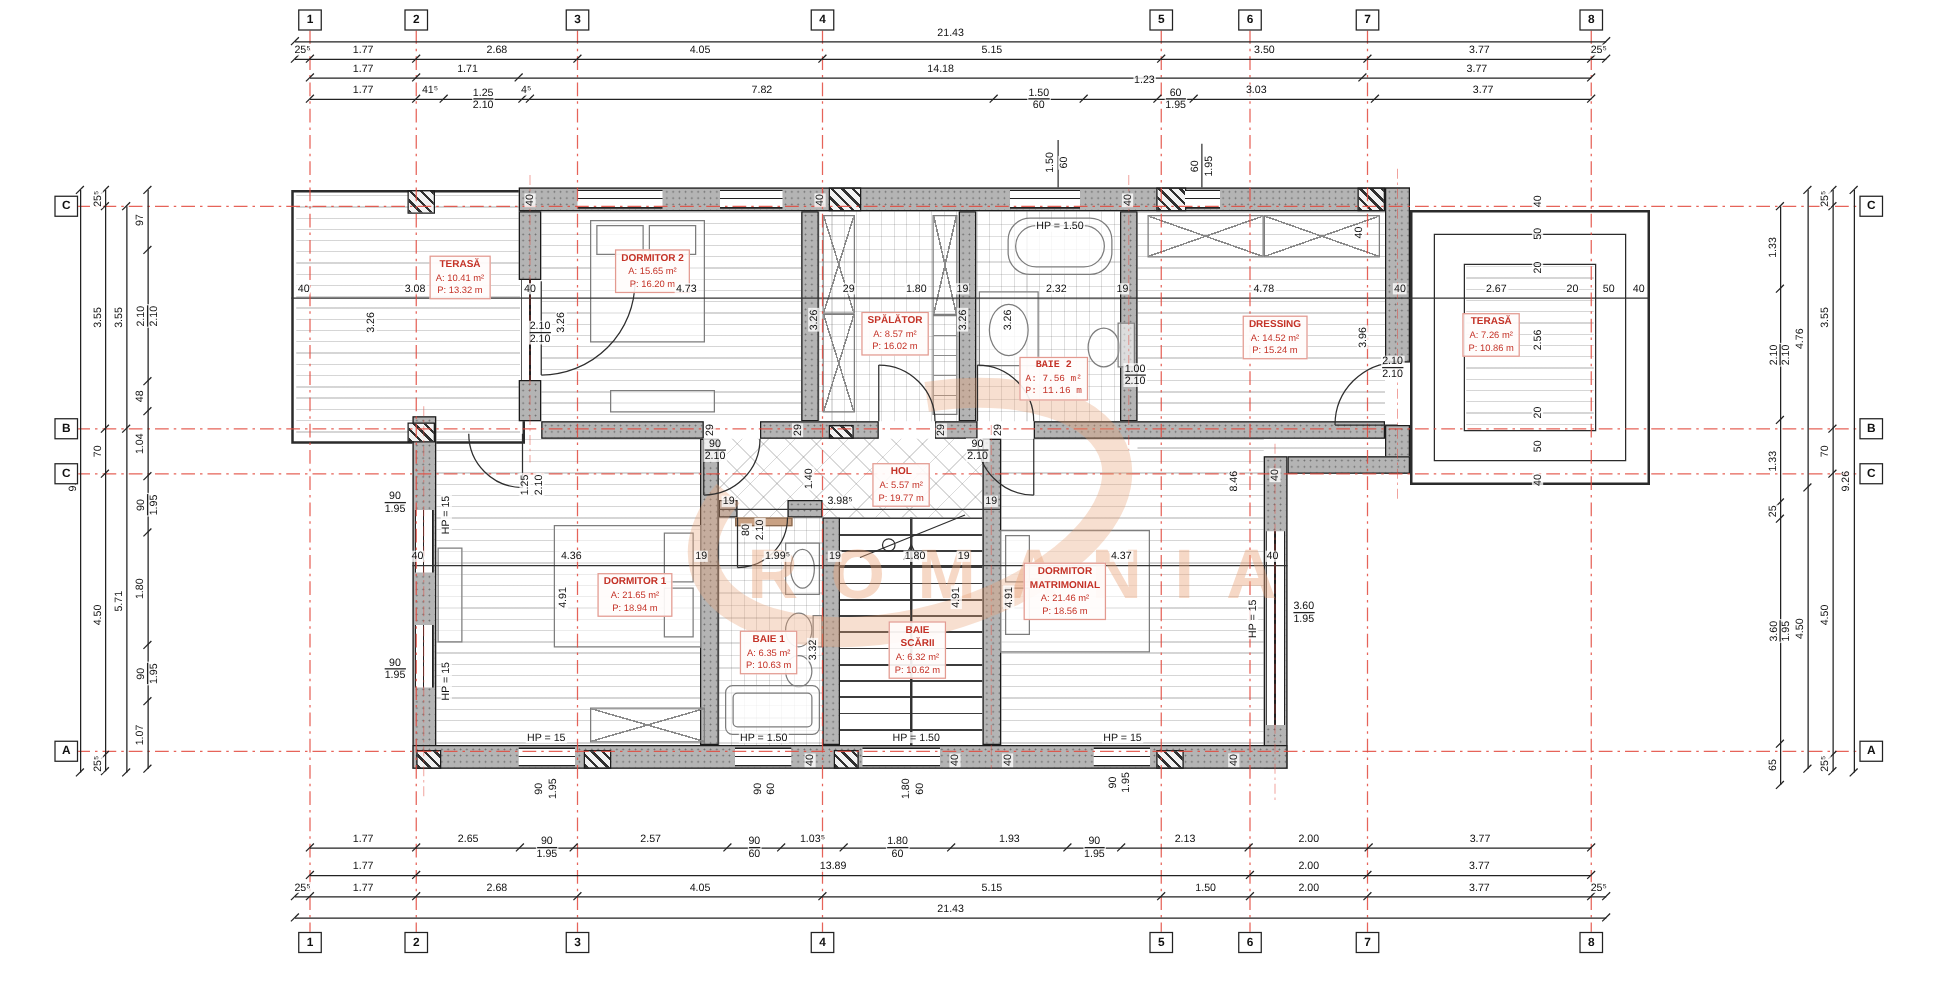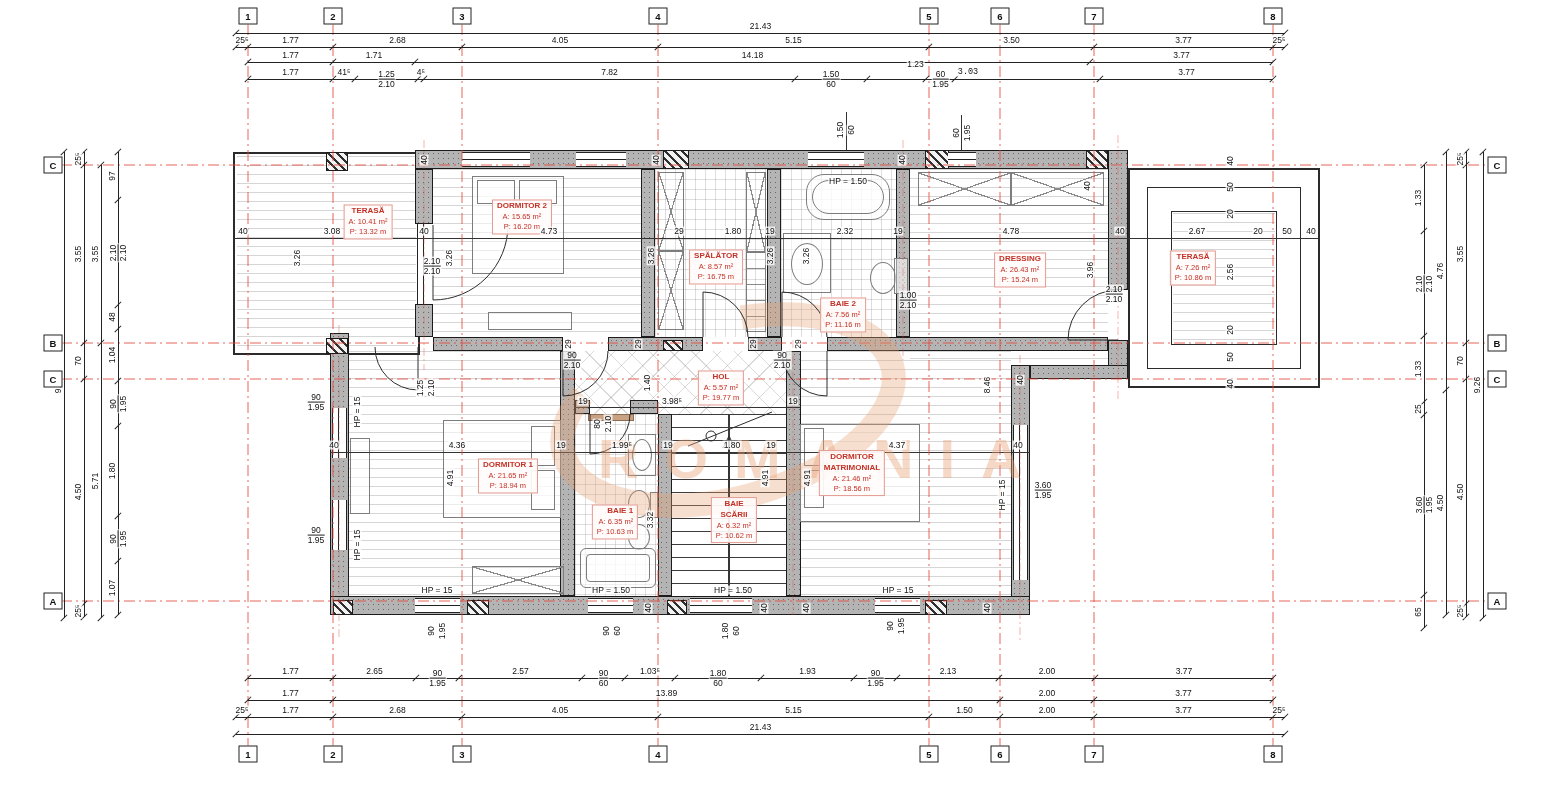--- a/index.html
+++ b/index.html
@@ -287,21 +287,21 @@
       <div class="tick" style="left: 1100px; top: 79px;"></div>
       <div class="tick" style="left: 1273px; top: 79px;"></div>
       <div class="dimlab" style="left: 290.5px; top: 72px;"><span>1.77</span></div>
       <div class="dimlab" style="left: 344px; top: 72px; text-align: center;"><span>41⁵</span></div>
       <div class="dimlab" style="left: 386.5px; top: 79px;"><span>1.25</span><span class="sub">2.10</span></div>
       <div class="dimlab" style="left: 421px; top: 72px;"><span>4⁵</span></div>
       <div class="dimlab" style="left: 609.5px; top: 72px;"><span>7.82</span></div>
       <div class="dimlab" style="left: 831px; top: 79px;"><span>1.50</span><span class="sub">60</span></div>
       <div class="dimlab" style="left: 896.5px; top: 64px; margin-left: 19px;"><span>1.23</span></div>
       <div class="dimlab" style="left: 940.5px; top: 79px;"><span>60</span><span class="sub">1.95</span></div>
-      <div class="dimlab" style="left: 968px; top: 72px; font-family: Liberation Mono, monospace;"><span>3.03</span></div>
+      <div class="dimlab" style="left: 1005px; top: 72px;"><span>3.03</span></div>
       <div class="dimlab" style="left: 1186.5px; top: 72px;"><span>3.77</span></div>
       <div class="dimline h" style="left: 248px; top: 678px; width: 1025px;"></div>
       <div class="tick" style="left: 248px; top: 678px;"></div>
       <div class="tick" style="left: 333px; top: 678px;"></div>
       <div class="tick" style="left: 416px; top: 678px;"></div>
       <div class="tick" style="left: 459px; top: 678px;"></div>
       <div class="tick" style="left: 582px; top: 678px;"></div>
       <div class="tick" style="left: 625px; top: 678px;"></div>
       <div class="tick" style="left: 675px; top: 678px;"></div>
       <div class="tick" style="left: 761px; top: 678px;"></div>
@@ -518,25 +518,25 @@
       <div class="dimlab rot" style="left: 901px; top: 626px;"><span>1.95</span></div>
       <div class="dimlab rot" style="left: 648px; top: 608px;"><span>40</span></div>
       <div class="dimlab rot" style="left: 764px; top: 608px;"><span>40</span></div>
       <div class="dimlab rot" style="left: 806px; top: 608px;"><span>40</span></div>
       <div class="dimlab rot" style="left: 987px; top: 608px;"><span>40</span></div>
       <div class="dimlab rot" style="left: 1002px; top: 495px;"><span>HP = 15</span></div>
       <div class="dimlab" style="left: 1043px; top: 490px;"><span>3.60</span><span class="sub">1.95</span></div>
       <div class="dimlab rot" style="left: 1020px; top: 380px;"><span>40</span></div>
       <div class="room-label" style="left: 368px; top: 222px;"><span class="rn">TERASĂ</span><span>A: 10.41 m²</span><br><span>P: 13.32 m</span></div>
       <div class="room-label" style="left: 522px; top: 217px;"><span class="rn">DORMITOR 2</span><span>A: 15.65 m²</span><br><span>P: 16.20 m</span></div>
-      <div class="room-label" style="left: 716px; top: 267px;"><span class="rn">SPĂLĂTOR</span><span>A: 8.57 m²</span><br><span>P: 16.75 m</span></div>
-      <div class="room-label" style="left: 843px; top: 315px;"><span class="rn">BAIE 2</span><span>A: 7.56 m²</span><br><span>P: 11.16 m</span></div>
-      <div class="room-label" style="left: 1020px; top: 270px;"><span class="rn">DRESSING</span><span>A: 26.43 m²</span><br><span>P: 15.24 m</span></div>
+      <div class="room-label" style="left: 716px; top: 267px;"><span class="rn">SPĂLĂTOR</span><span>A: 8.57 m²</span><br><span>P: 16.02 m</span></div>
+      <div class="room-label" style="left: 843px; top: 303px; font-family: Liberation Mono, monospace;"><span class="rn">BAIE 2</span><span>A: 7.56 m²</span><br><span>P: 11.16 m</span></div>
+      <div class="room-label" style="left: 1020px; top: 270px;"><span class="rn">DRESSING</span><span>A: 14.52 m²</span><br><span>P: 15.24 m</span></div>
       <div class="room-label" style="left: 1193px; top: 268px;"><span class="rn">TERASĂ</span><span>A: 7.26 m²</span><br><span>P: 10.86 m</span></div>
       <div class="room-label" style="left: 721px; top: 388px;"><span class="rn">HOL</span><span>A: 5.57 m²</span><br><span>P: 19.77 m</span></div>
       <div class="room-label" style="left: 508px; top: 476px;"><span class="rn">DORMITOR 1</span><span>A: 21.65 m²</span><br><span>P: 18.94 m</span></div>
-      <div class="room-label" style="left: 615px; top: 522px; text-align: right;"><span class="rn">BAIE 1</span><span>A: 6.35 m²</span><br><span>P: 10.63 m</span></div>
+      <div class="room-label" style="left: 615px; top: 522px;"><span class="rn">BAIE 1</span><span>A: 6.35 m²</span><br><span>P: 10.63 m</span></div>
       <div class="room-label" style="left: 734px; top: 520px;"><span class="rn">BAIE
 SCĂRII</span><span>A: 6.32 m²</span><br><span>P: 10.62 m</span></div>
       <div class="room-label" style="left: 852px; top: 473px;"><span class="rn">DORMITOR
 MATRIMONIAL</span><span>A: 21.46 m²</span><br><span>P: 18.56 m</span></div>
     </div>
 </div>
 
 </body></html>

